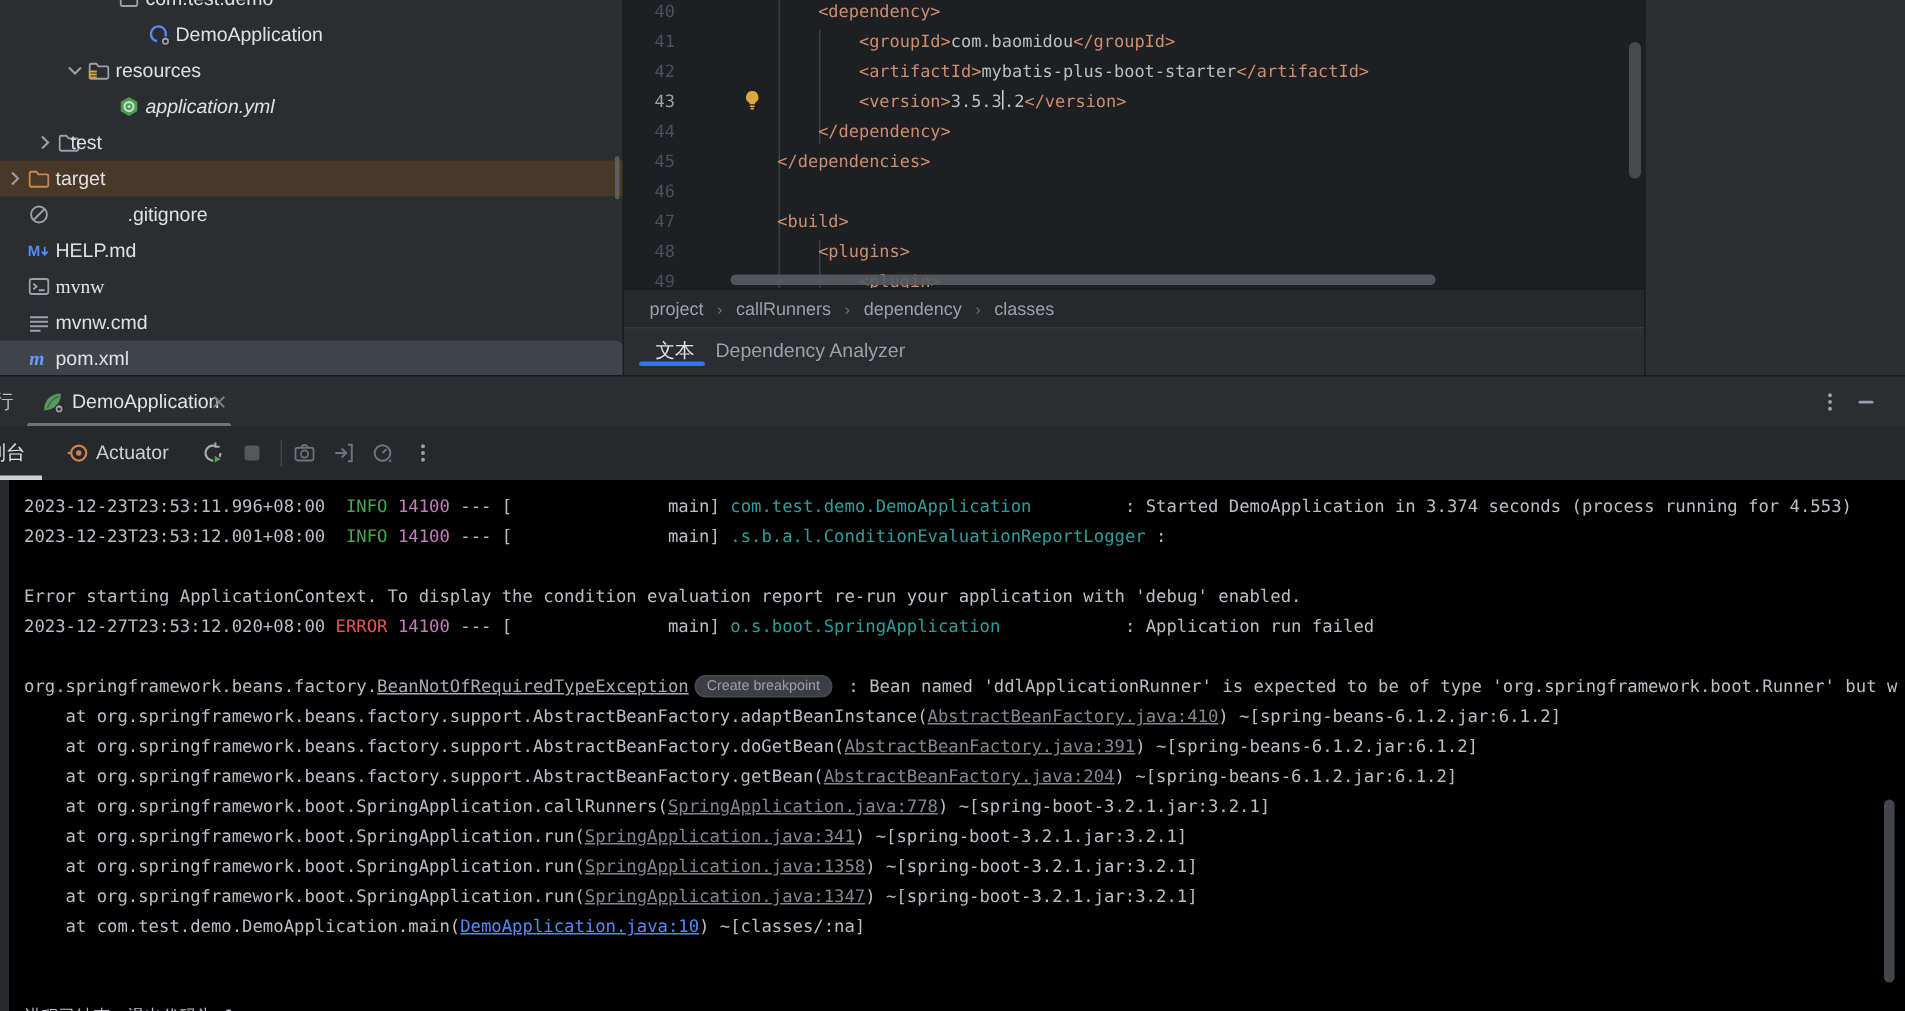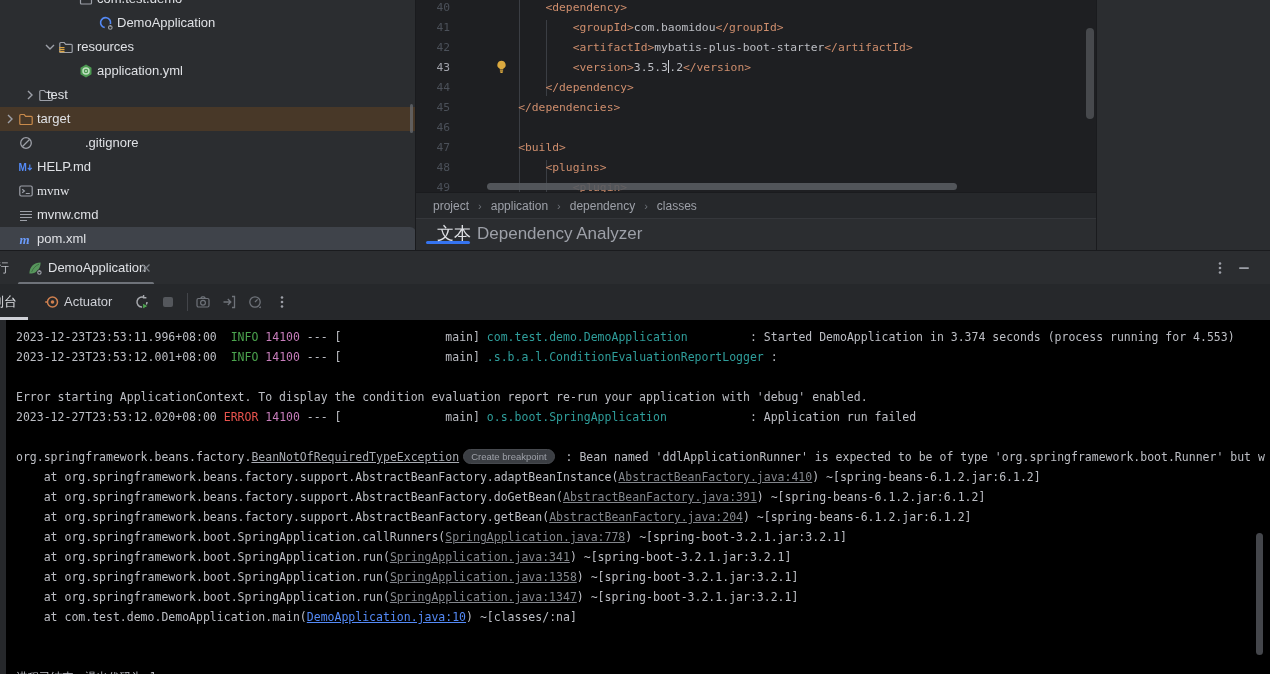--- a/index.html
+++ b/index.html
@@ -39,21 +39,21 @@
   #editor-vscroll { position:absolute; left:670px; top:28px; width:8px; height:91px;
     background:#585b60; opacity:.7; border-radius:4px; }
 
   #breadcrumb-bar { position:absolute; left:0; top:192px; width:680px; height:26px;
     background:#26282b; border-top:1px solid #1a1b1e; }
   #breadcrumbs { position:absolute; left:17px; top:0; line-height:26px; font-size:12px; color:#9da0a8; white-space:nowrap; }
   .crumb-sep { color:#6f737a; margin:0 9px; font-size:11px; }
 
   #editor-tabbar { position:absolute; left:0; top:218px; width:680px; height:32px;
     background:#2b2d30; border-top:1px solid #35373b; }
-  .etab { position:absolute; top:0; height:32px; line-height:30px; font-size:17px; color:#9da0a8; white-space:nowrap; }
+  .etab { position:absolute; top:0; height:32px; line-height:30px; font-size:13px; color:#9da0a8; white-space:nowrap; }
   .etab.active { color:#dfe1e5; }
   #etab-underline { position:absolute; left:10px; top:22px; width:44px; height:3px;
     background:#3574f0; border-radius:2px; }
 
   
   #right-panel { position:absolute; left:1096px; top:0; width:174px; height:250px;
     background:#2b2d30; border-left:1px solid #1a1b1e; }
 
   
   #run-panel { position:absolute; left:0; top:250px; width:1270px; height:424px; background:#1e1f22; }
@@ -142,21 +142,21 @@
           <span class="tree-label" style="left: 77px;">resources</span>
         </div>
         <div class="tree-row" style="top: 59px;">
           <span class="tree-icon" style="left: 78px;">
             <svg viewBox="0 0 16 16">
               <path d="M8 1.6l5.5 3.2v6.4L8 14.4l-5.5-3.2V4.8z" fill="#4d9a52"></path>
               <circle cx="8" cy="8" r="3" fill="none" stroke="#bfe0c0" stroke-width="1.5"></circle>
               <circle cx="8" cy="8" r="1" fill="#bfe0c0"></circle>
             </svg>
           </span>
-          <span class="tree-label" style="left: 97px;">application.yml</span>
+          <span class="tree-label" style="left: 97px; font-style: italic;">application.yml</span>
         </div>
         <div class="tree-row" style="top: 83px;">
           <span class="tree-chevron" style="left: 22px;">
             <svg viewBox="0 0 16 16">
               <path d="M6 4l4 4-4 4" fill="none" stroke="#9da0a8" stroke-width="1.4"></path>
             </svg>
           </span>
           <span class="tree-icon" style="left: 38px;">
             <svg viewBox="0 0 16 16">
               <path d="M1.8 4.5c0-.6.4-1 1-1h3.4l1.5 1.8h5.5c.6 0 1 .4 1 1v6.2c0 .6-.4 1-1 1H2.8c-.6 0-1-.4-1-1z" fill="none" stroke="#9da0a8" stroke-width="1.2"></path>
@@ -257,21 +257,21 @@
         <svg viewBox="0 0 16 16">
             <path d="M8 1.8a4.4 4.4 0 0 1 2.4 8.1c-.4.3-.6.6-.6 1v.3H6.2v-.3c0-.4-.2-.7-.6-1A4.4 4.4 0 0 1 8 1.8z" fill="#dba93f"></path>
             <path d="M6.3 12.6h3.4M6.8 14.3h2.4" stroke="#dba93f" stroke-width="1.2" fill="none"></path>
           </svg>
       </div>
       <div id="editor-hscroll"></div>
       <div id="editor-vscroll"></div>
     </div>
 
     <div id="breadcrumb-bar">
-      <div id="breadcrumbs"><span>project</span><span class="crumb-sep">›</span><span>application</span><span class="crumb-sep">›</span><span>dependency</span><span class="crumb-sep">›</span><span>classes</span></div>
+      <div id="breadcrumbs"><span>project</span><span class="crumb-sep">›</span><span>callRunners</span><span class="crumb-sep">›</span><span>dependency</span><span class="crumb-sep">›</span><span>classes</span></div>
     </div>
 
     <div id="editor-tabbar">
       <div id="etab-underline"></div>
       <div id="editor-tabs">
           <span class="etab active" style="left: 21px;">文本</span>
           <span class="etab" style="left: 61px;">Dependency Analyzer</span>
         </div>
     </div>
   </div>

